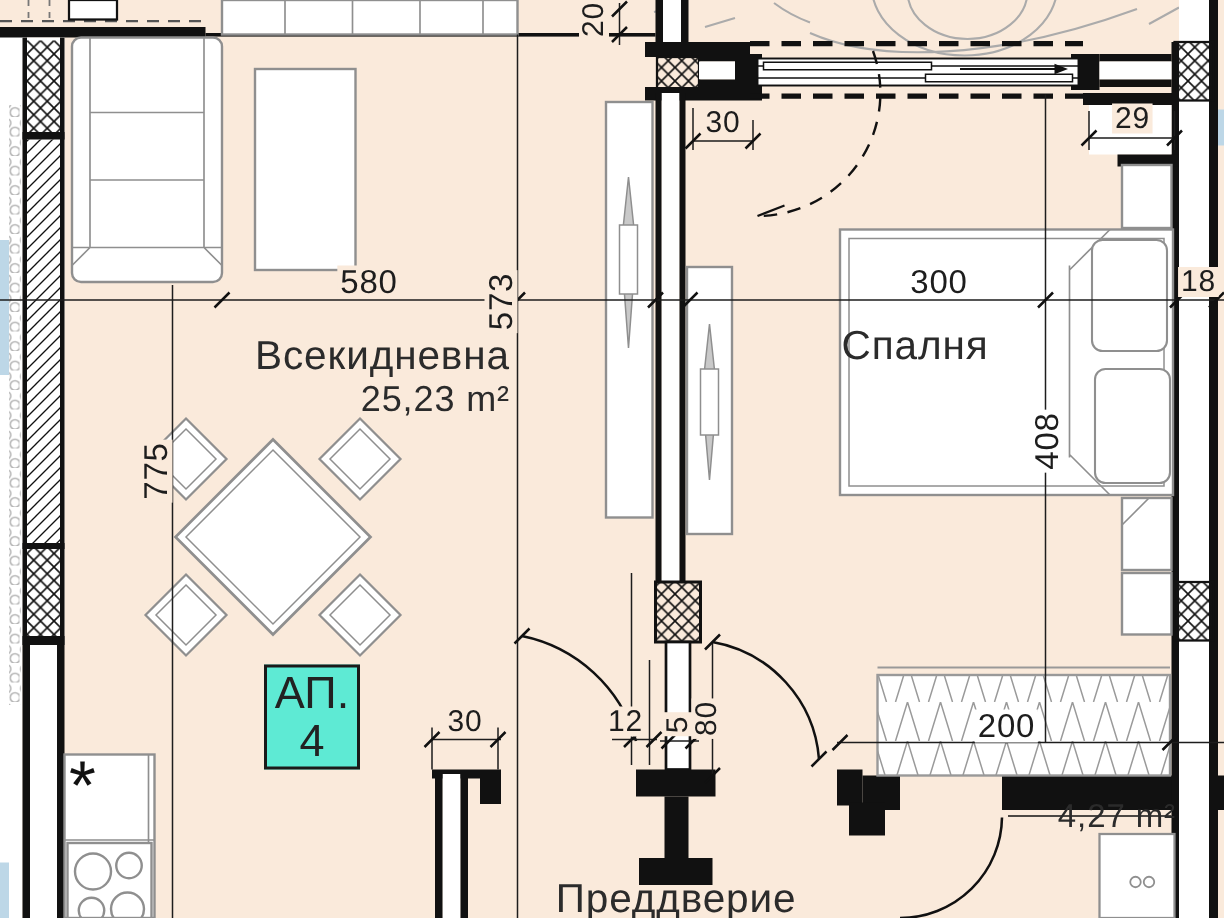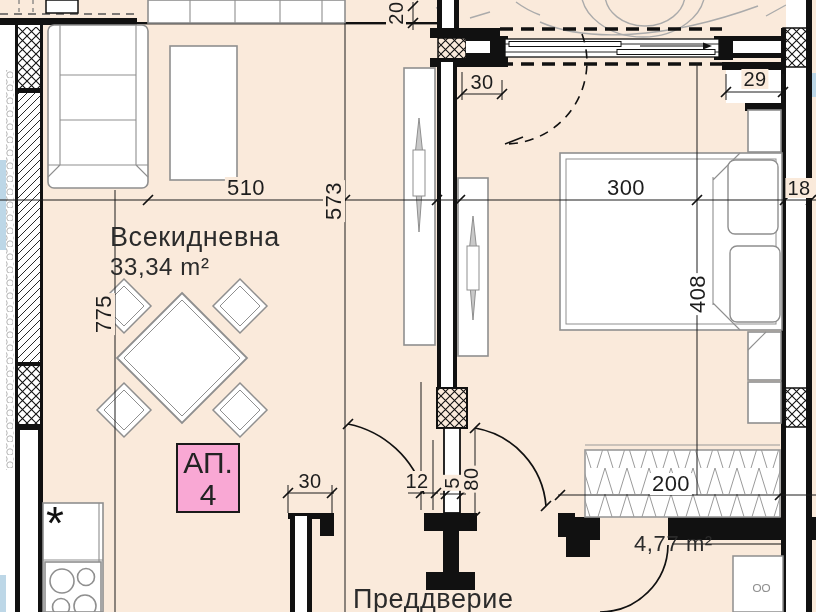--- a/index.html
+++ b/index.html
@@ -8,25 +8,25 @@
   .stage svg{position:absolute;left:0;top:0}
   .layer{position:absolute;left:0;top:0;width:816px;height:612px}
   .dim{position:absolute;transform:translate(-50%,-50%);font-size:22px;color:#1d1d1d;
        background:#faeadb;padding:0 2px;line-height:1;white-space:nowrap;letter-spacing:.5px}
   .dim.rot{transform:translate(-50%,-50%) rotate(-90deg)}
   .dim.sm{font-size:20px}
   .dim.wbg{background:#ffffff}
   .room-label{position:absolute;color:#2b2b2b;line-height:1.2;letter-spacing:.6px}
   .room-label .nm{font-size:27px}
   .room-label .ar{font-size:24px}
-  .center{text-align:left}
+  .center{text-align:right}
   .bath .nm{font-size:24px}
   .bath .ar{font-size:22px}
   .hall .nm{font-size:27px}
-  .badge{position:absolute;left:176px;top:443px;width:60px;height:64px;background:#f9a8d4;
+  .badge{position:absolute;left:176px;top:443px;width:60px;height:64px;background:#5eead4;
          border:2px solid #1a1a1a;text-align:center;color:#222;
          font-size:30px;line-height:32px;padding-top:2px}
   .star{position:absolute;left:46px;top:500px;font-size:46px;color:#111;line-height:1}
 </style>
 </head>
 <body>
 
 <div class="stage">
 
 <svg width="816" height="612" viewBox="0 0 816 612">
@@ -251,42 +251,43 @@
     M470,433 L480,423 M470,522 L480,512
     M408,11 L418,1 M408,28 L418,18
     M555,500 L565,490 M775,500 L785,490
     M343,429 L353,419 M541,511 L551,501"></path>
 </svg>
 
 <div class="layer">
 
   <div class="room-label center" style="left:110px;top:221px;width:230px">
     <div class="nm">Всекидневна</div>
-    <div class="ar">33,34 m²</div>
+    <div class="ar">25,23 m²</div>
   </div>
 
   <div class="room-label" style="left:561px;top:214px">
+    <div class="nm">Спалня</div>
   </div>
 
   <div class="room-label bath center" style="left:634px;top:531px;width:150px">
-    <div class="ar">4,77 m²</div>
+    <div class="ar">4,27 m²</div>
   </div>
 
   <div class="room-label hall center" style="left:353px;top:583px;width:178px">
     <div class="nm">Преддверие</div>
   </div>
 
   <div class="badge">
     <div>АП.</div>
     <div>4</div>
   </div>
 
   <div class="star">*</div>
 
-  <span class="dim" style="left:246px;top:188px">510</span>
+  <span class="dim" style="left:246px;top:188px">580</span>
   <span class="dim rot" style="left:334px;top:201px">573</span>
   <span class="dim rot" style="left:104px;top:314px">775</span>
   <span class="dim wbg" style="left:626px;top:188px">300</span>
   <span class="dim rot wbg" style="left:698px;top:294px">408</span>
   <span class="dim sm" style="left:799px;top:188px">18</span>
   <span class="dim sm" style="left:482px;top:82px">30</span>
   <span class="dim sm" style="left:755px;top:79px">29</span>
   <span class="dim sm rot" style="left:396px;top:13px">20</span>
   <span class="dim wbg" style="left:671px;top:484px">200</span>
   <span class="dim sm" style="left:310px;top:481px">30</span>

